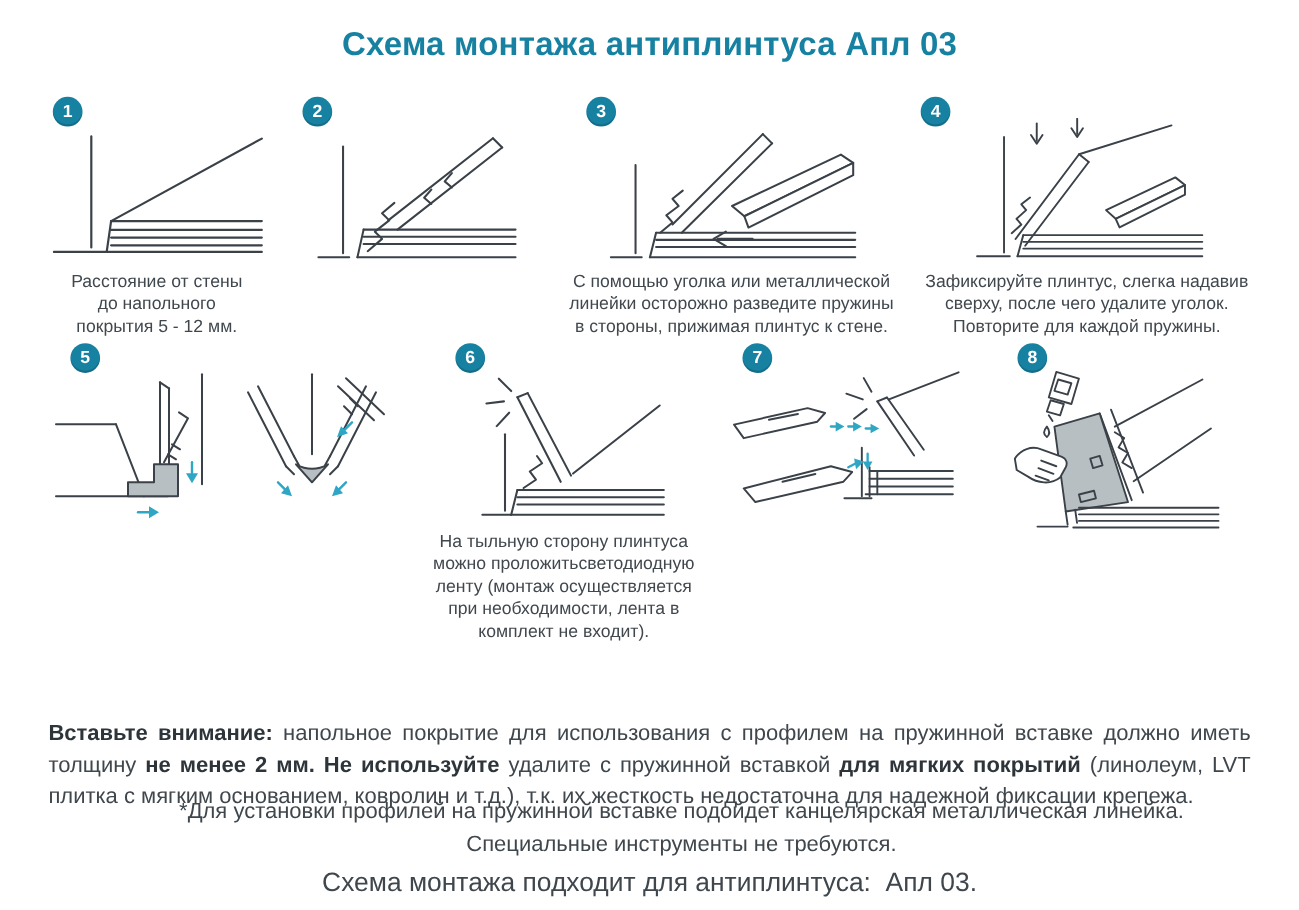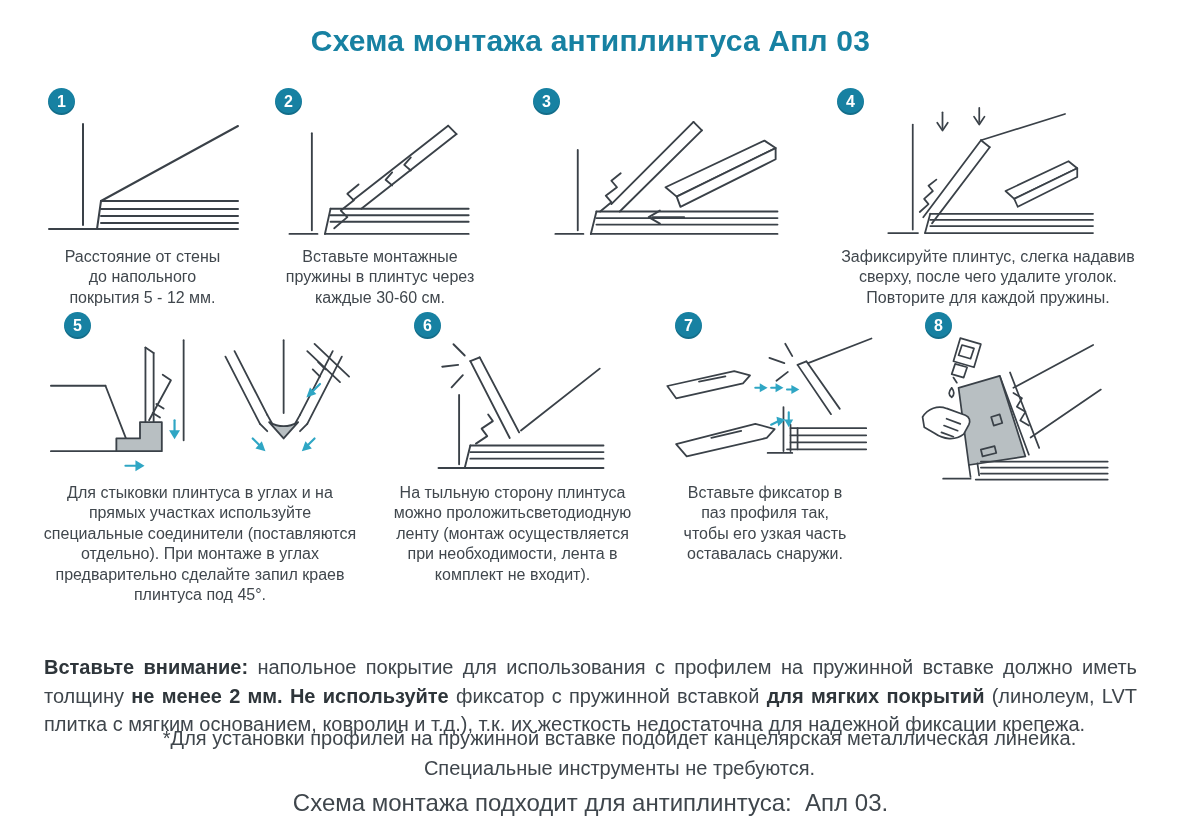--- a/index.html
+++ b/index.html
@@ -90,23 +90,20 @@
         <line class="ln" x1="52" y1="123" x2="200" y2="123"></line>
         <line class="ln" x1="46" y1="136" x2="200" y2="136"></line>
         <line class="ln" x1="52" y1="109" x2="46" y2="136"></line>
         <line class="ln" x1="76" y1="100" x2="178" y2="20"></line>
         <line class="ln" x1="85" y1="109" x2="187" y2="29"></line>
         <line class="ln" x1="178" y1="20" x2="187" y2="29"></line>
         <path class="ln" d="M56 130 l14 -12 -7 -7 14 -11 -7 -7 12 -10"></path>
         <path class="ln" d="M118 70 l-7 8 7 6 M138 54 l-7 8 7 6"></path>
       </svg>
     </div>
-    <div class="caption">Вставьте монтажные
-пружины в плинтус через
-каждые 30-60 см.</div>
   </div>
 
   <div class="cell" style="width:320px">
     <div class="badge" style="left:28px">
       <span>3</span>
     </div>
     <div class="diagram">
       <svg width="243" height="140" viewBox="0 0 260 150">
         <line class="ln" x1="36" y1="46" x2="36" y2="132"></line>
         <line class="ln" x1="12" y1="136" x2="42" y2="136"></line>
@@ -118,20 +115,23 @@
         <line class="ln" x1="72" y1="104" x2="160" y2="16"></line>
         <line class="ln" x1="81" y1="112" x2="169" y2="25"></line>
         <line class="ln" x1="160" y1="16" x2="169" y2="25"></line>
         <path class="ln" d="M60 112 l12 -10 -6 -7 12 -9 -6 -7 10 -8"></path>
         <path class="wf" d="M130 86 L236 36 L248 44 L142 96 Z"></path>
         <path class="wf" d="M142 96 L248 44 L248 56 L146 107 Z"></path>
         <line class="ln" x1="150" y1="118" x2="116" y2="118"></line>
         <path class="ln" d="M124 111 L112 118 L124 125"></path>
       </svg>
     </div>
+    <div class="caption">С помощью уголка или металлической
+линейки осторожно разведите пружины
+в стороны, прижимая плинтус к стене.</div>
   </div>
 
   <div class="cell" style="width:326px">
     <div class="badge" style="left:12px">
       <span>4</span>
     </div>
     <div class="diagram">
       <svg width="228" height="140" viewBox="0 0 260 160">
         <line class="ln" x1="44" y1="20" x2="44" y2="140"></line>
         <line class="ln" x1="16" y1="144" x2="50" y2="144"></line>
@@ -194,26 +194,20 @@
         <line class="ln" x1="288" y1="20" x2="324" y2="54"></line>
         <path class="ln" d="M300 32 l8 8 M294 40 l8 8"></path>
         <line class="tl" x1="302" y1="56" x2="292" y2="66"></line>
         <polygon class="tlh" points="298,67 287,71 291,60"></polygon>
         <line class="tl" x1="228" y1="116" x2="238" y2="126"></line>
         <polygon class="tlh" points="231,127 242,130 238,119"></polygon>
         <line class="tl" x1="296" y1="116" x2="286" y2="126"></line>
         <polygon class="tlh" points="293,127 282,130 286,119"></polygon>
       </svg>
     </div>
-    <div class="caption">Для стыковки плинтуса в углах и на
-прямых участках используйте
-специальные соединители (поставляются
-отдельно). При монтаже в углах
-предварительно сделайте запил краев
-плинтуса под 45°.</div>
   </div>
 
   <div class="cell" style="width:285px">
     <div class="badge" style="left:44px">
       <span>6</span>
     </div>
     <div class="diagram">
       <svg width="202" height="150" viewBox="0 0 215 160">
         <line class="ln" x1="44" y1="12" x2="56" y2="24"></line>
         <line class="ln" x1="32" y1="36" x2="49" y2="34"></line>
@@ -268,24 +262,20 @@
         <line class="tl" x1="132" y1="62" x2="138" y2="62"></line>
           <polygon class="tlh" points="137,57 146,62 137,67"></polygon>
         <line class="tl" x1="150" y1="64" x2="156" y2="64"></line>
           <polygon class="tlh" points="155,59 164,64 155,69"></polygon>
         <line class="tl" x1="132" y1="104" x2="140" y2="100"></line>
           <polygon class="tlh" points="138,95 148,98 140,106"></polygon>
         <line class="tl" x1="152" y1="90" x2="152" y2="100"></line>
           <polygon class="tlh" points="147,98 152,107 157,98"></polygon>
       </svg>
     </div>
-    <div class="caption">Вставьте фиксатор в
-паз профиля так,
-чтобы его узкая часть
-оставалась снаружи.</div>
   </div>
 
   <div class="cell" style="width:281px">
     <div class="badge" style="left:50px">
       <span>8</span>
     </div>
     <div class="diagram">
       <svg width="198" height="150" viewBox="0 0 230 175">
 
         <path class="wf" d="M50 6 L74 13 L66 40 L42 33 Z"></path>
@@ -312,18 +302,18 @@
         <line class="ln" x1="74" y1="157" x2="222" y2="157"></line>
         <line class="ln" x1="74" y1="164" x2="222" y2="164"></line>
         <line class="ln" x1="68" y1="171" x2="222" y2="171"></line>
         <path class="ln" d="M60 154 l2 14 M70 152 l2 14"></path>
         <line class="ln" x1="30" y1="170" x2="62" y2="170"></line>
       </svg>
     </div>
   </div>
 </div>
 
-<p class="note"><b>Вставьте внимание:</b><span> напольное покрытие для использования с профилем на пружинной вставке должно иметь толщину </span><b>не менее 2 мм. Не используйте</b><span> фиксатор с пружинной вставкой </span><b>для мягких покрытий</b><span> (линолеум, LVT плитка с мягким основанием, ковролин и т.д.), т.к. их жесткость недостаточна для надежной фиксации крепежа.</span></p>
+<p class="note"><b>Вставьте внимание:</b><span> напольное покрытие для использования с профилем на пружинной вставке должно иметь толщину </span><b>не менее 2 мм. Не используйте</b><span> удалите с пружинной вставкой </span><b>для мягких покрытий</b><span> (линолеум, LVT плитка с мягким основанием, ковролин и т.д.), т.к. их жесткость недостаточна для надежной фиксации крепежа.</span></p>
 
 <div class="footnotes">*Для установки профилей на пружинной вставке подойдет канцелярская металлическая линейка.
 Специальные инструменты не требуются.</div>
 
 <div class="compat">Схема монтажа подходит для антиплинтуса:  Апл 03.</div>
 
 </body></html>

